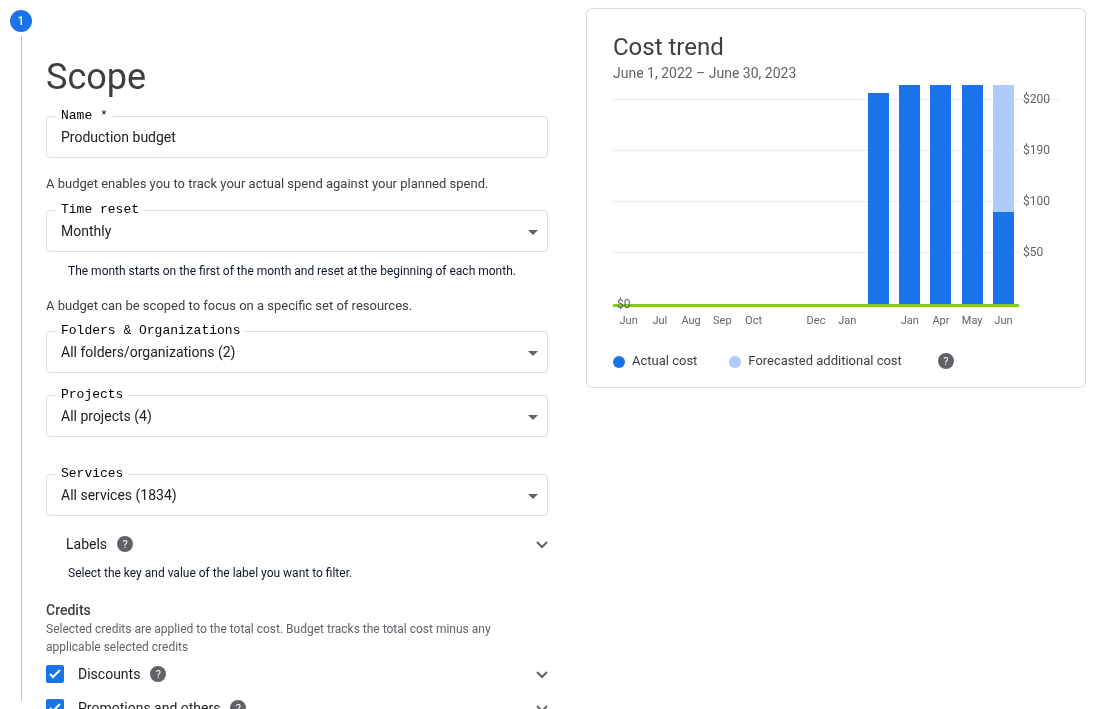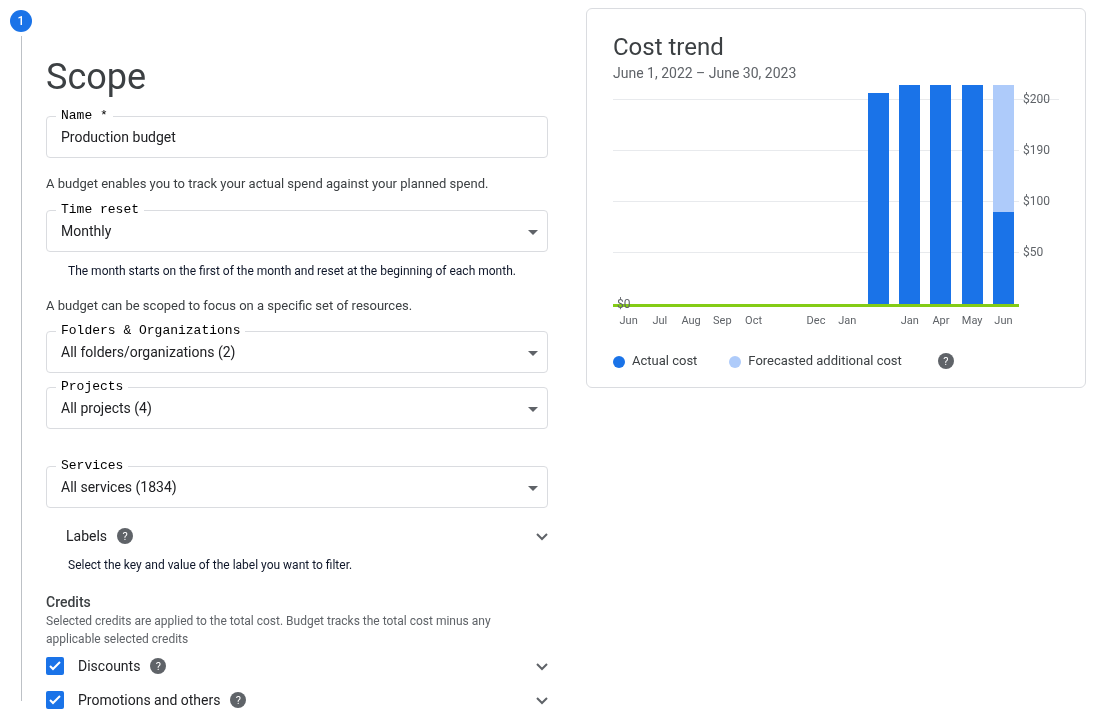--- a/index.html
+++ b/index.html
@@ -332,21 +332,21 @@
     <div class="field-wrap select-wrap">
       <span class="floating-label">Folders &amp; Organizations</span>
       <div class="text-input">All folders/organizations (2)</div>
       <span class="select-arrow">
         <svg width="10" height="6" viewBox="0 0 10 6">
             <path d="M0 0l5 5 5-5z" fill="currentColor"></path>
           </svg>
       </span>
     </div>
 
-    <div class="field-wrap select-wrap" style="margin-top:14px">
+    <div class="field-wrap select-wrap" style="margin-top:22px">
       <span class="floating-label">Projects</span>
       <div class="text-input">All projects (4)</div>
       <span class="select-arrow">
         <svg width="10" height="6" viewBox="0 0 10 6">
             <path d="M0 0l5 5 5-5z" fill="currentColor"></path>
           </svg>
       </span>
     </div>
 
     <div class="field-wrap select-wrap" style="margin-top:37px">

